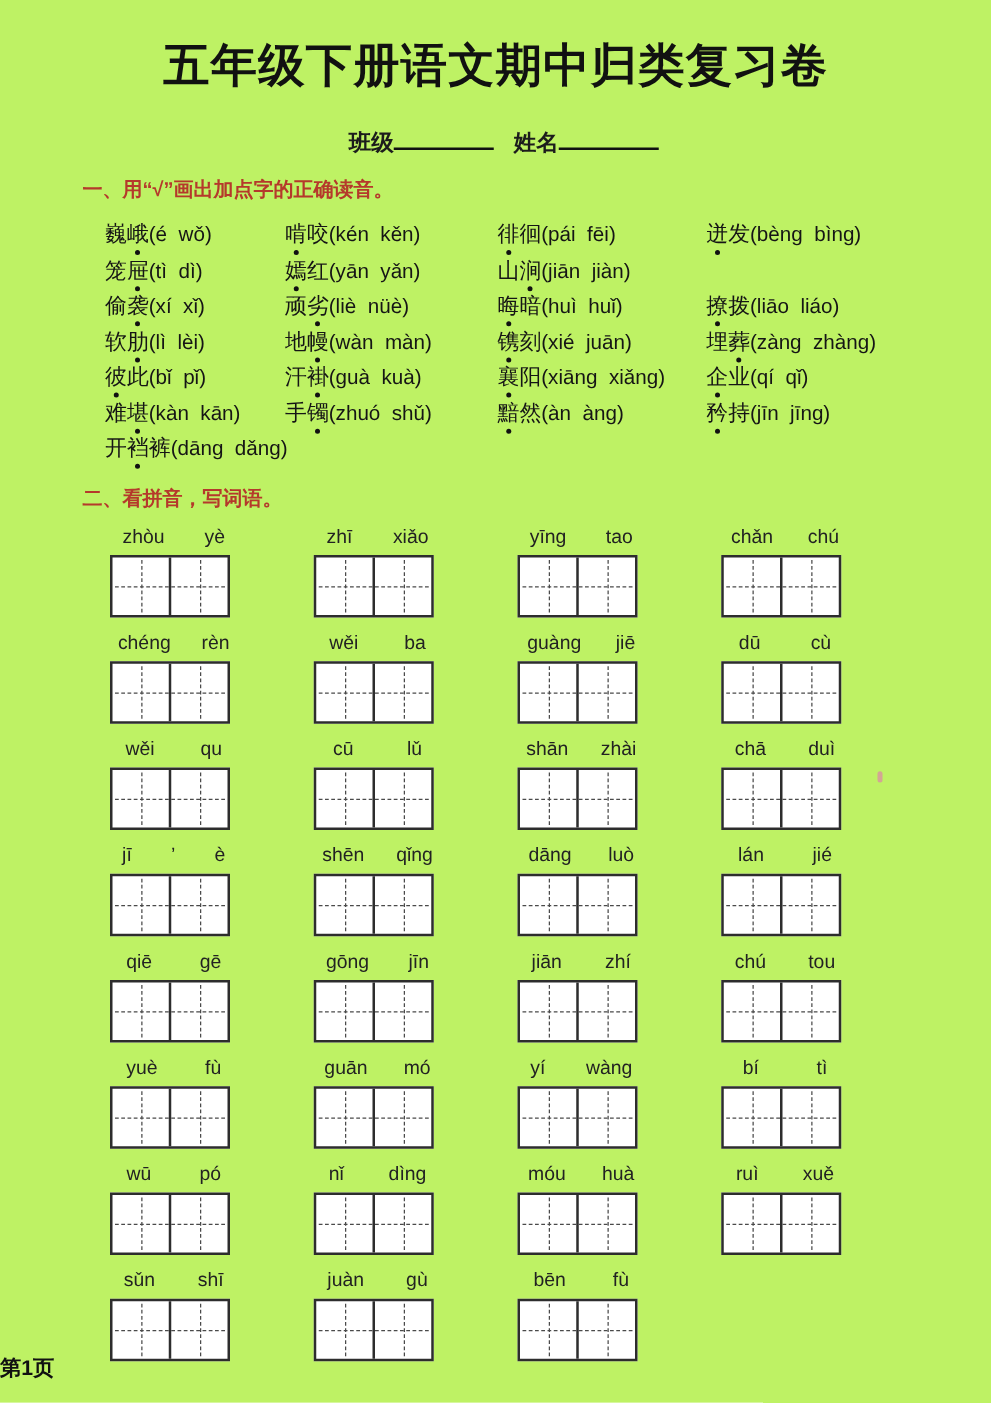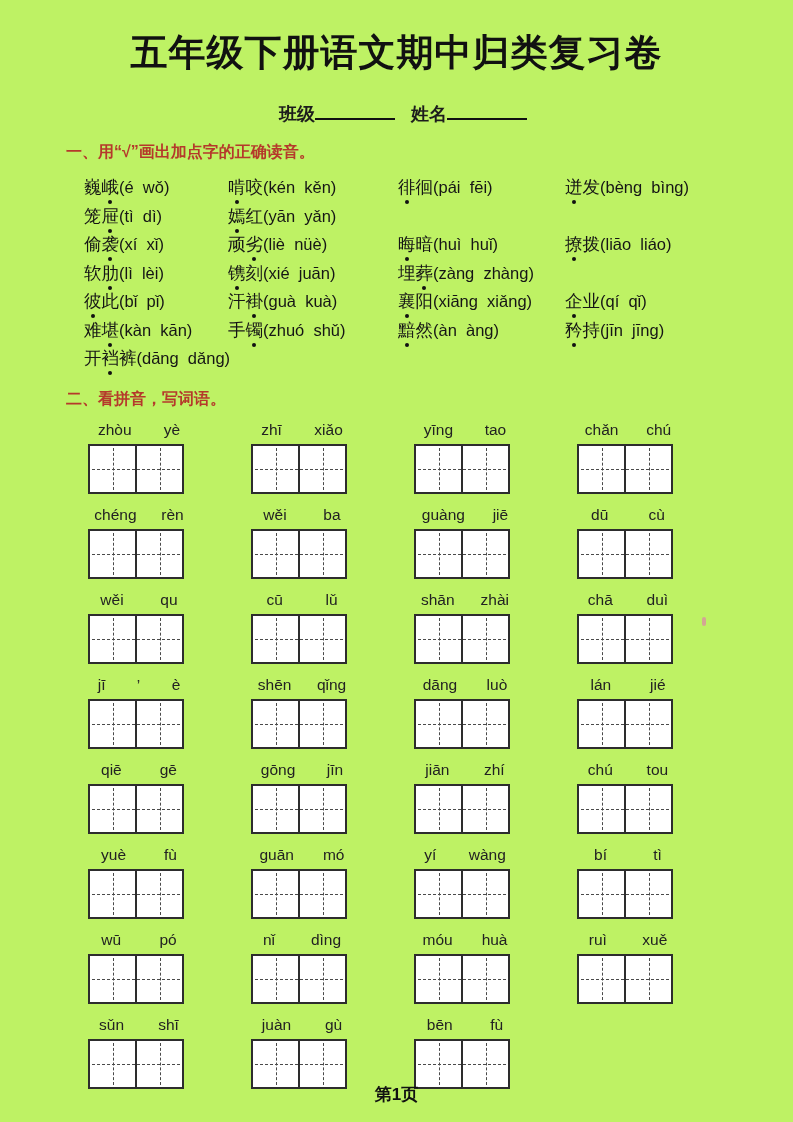--- a/index.html
+++ b/index.html
@@ -108,21 +108,20 @@
     content:"";
     position:absolute;
     left:2px;right:2px;top:50%;
     border-top:1.5px dashed #4a4a4a;
   }
 
   
   .footer{
     position:absolute;
     left:0;right:0;bottom:16px;
-    text-align:center;
     font-size:17px;
     font-weight:700;
     color:#111;
   }
 
   
   .artifact{
     position:absolute;
     left:702px;top:617px;
     width:4px;height:9px;
@@ -146,29 +145,31 @@
   <div class="s1-wrap">
       <div class="s1-row">
         <div class="s1-item"><span class="ch">巍</span><span class="ch dotted">峨</span><span class="py">(é  wǒ)</span></div>
         <div class="s1-item"><span class="ch dotted">啃</span><span class="ch">咬</span><span class="py">(kén  kěn)</span></div>
         <div class="s1-item"><span class="ch dotted">徘</span><span class="ch">徊</span><span class="py">(pái  fēi)</span></div>
         <div class="s1-item"><span class="ch dotted">迸</span><span class="ch">发</span><span class="py">(bèng  bìng)</span></div>
       </div>
       <div class="s1-row">
         <div class="s1-item"><span class="ch">笼</span><span class="ch dotted">屉</span><span class="py">(tì  dì)</span></div>
         <div class="s1-item"><span class="ch dotted">嫣</span><span class="ch">红</span><span class="py">(yān  yǎn)</span></div>
+        <div class="s1-item"><span class="ch">山</span><span class="ch dotted">涧</span><span class="py">(jiān  jiàn)</span></div>
       </div>
       <div class="s1-row">
         <div class="s1-item"><span class="ch">偷</span><span class="ch dotted">袭</span><span class="py">(xí  xǐ)</span></div>
         <div class="s1-item"><span class="ch">顽</span><span class="ch dotted">劣</span><span class="py">(liè  nüè)</span></div>
         <div class="s1-item"><span class="ch dotted">晦</span><span class="ch">暗</span><span class="py">(huì  huǐ)</span></div>
         <div class="s1-item"><span class="ch dotted">撩</span><span class="ch">拨</span><span class="py">(liāo  liáo)</span></div>
       </div>
       <div class="s1-row">
         <div class="s1-item"><span class="ch">软</span><span class="ch dotted">肋</span><span class="py">(lì  lèi)</span></div>
+        <div class="s1-item"><span class="ch">地</span><span class="ch dotted">幔</span><span class="py">(wàn  màn)</span></div>
         <div class="s1-item"><span class="ch dotted">镌</span><span class="ch">刻</span><span class="py">(xié  juān)</span></div>
         <div class="s1-item"><span class="ch">埋</span><span class="ch dotted">葬</span><span class="py">(zàng  zhàng)</span></div>
       </div>
       <div class="s1-row">
         <div class="s1-item"><span class="ch dotted">彼</span><span class="ch">此</span><span class="py">(bǐ  pǐ)</span></div>
         <div class="s1-item"><span class="ch">汗</span><span class="ch dotted">褂</span><span class="py">(guà  kuà)</span></div>
         <div class="s1-item"><span class="ch dotted">襄</span><span class="ch">阳</span><span class="py">(xiāng  xiǎng)</span></div>
         <div class="s1-item"><span class="ch dotted">企</span><span class="ch">业</span><span class="py">(qí  qǐ)</span></div>
       </div>
       <div class="s1-row">

